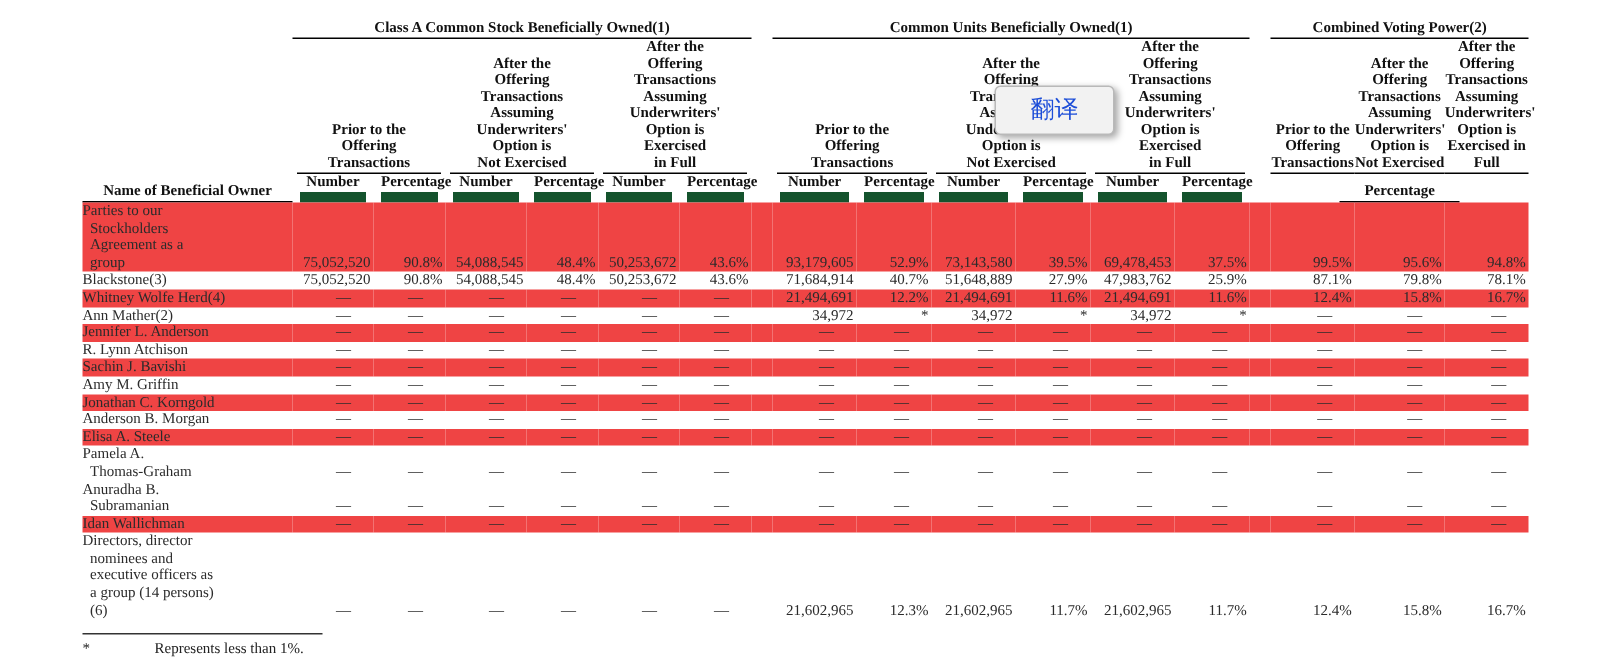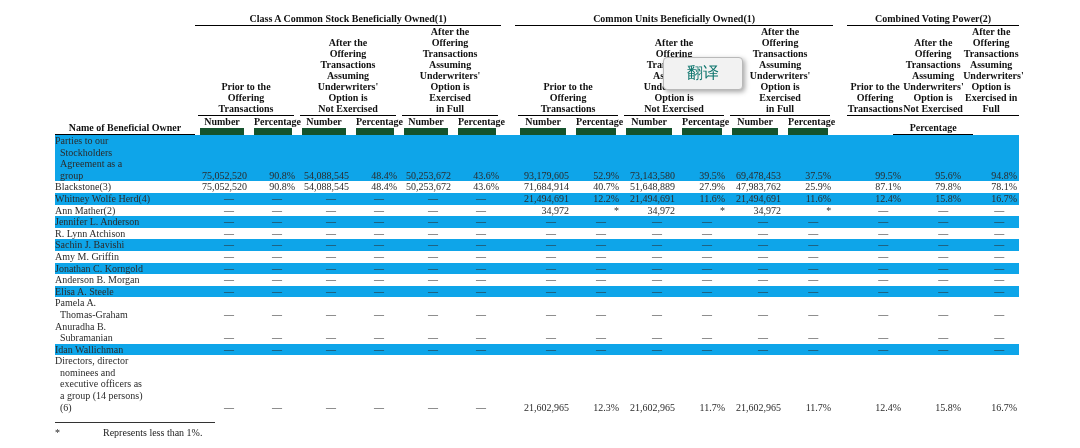--- a/index.html
+++ b/index.html
@@ -11,35 +11,35 @@
   thead th{vertical-align:bottom;font-weight:bold;font-size:10px;line-height:11px;color:#111;}
   .grp-rule{border-bottom:1.5px solid #000;text-align:center;white-space:nowrap;padding-bottom:1px;}
   .sub-rule{border-bottom:1px solid #000;text-align:center;padding-bottom:1px;margin:0 3px;font-family:Liberation Serif, serif;}
   .pre{white-space:pre-line;}
   .lbl-rule{border-bottom:7px solid #14532d;text-align:center;padding-bottom:1px;margin:0 5px;white-space:nowrap;}
   .name-h{text-align:center;}
   .name-h .nh{border-bottom:1px solid #000;padding-bottom:1px;white-space:nowrap;}
   .pct-span{border-bottom:1px solid #000;text-align:center;margin:0 46px;padding-bottom:1px;}
   .g3sub{margin:0;}
   tbody td{vertical-align:bottom;font-size:10px;line-height:11.6px;color:#2b2b2b;}
-  tbody tr.striped{background:#0ea5e9;}
+  tbody tr.striped{background:#ef4444;}
   td.name-cell{text-align:left;}
   td.name-cell .name-text{display:inline-block;max-width:118px;white-space:pre-wrap;}
   td.val{text-align:right;padding-right:2px;white-space:nowrap;}
   td.val.dash{padding-right:15px;}
   td.sp,th.sp{border:none;}
   .footnote{margin-top:9px;font-size:10px;color:#222;}
   .foot-rule{width:160px;border-top:1.5px solid #333;margin-bottom:4px;}
   .foot-line{display:flex;}
   .foot-sym{width:48px;}
   .translate-btn{position:absolute;left:663px;top:57px;width:78px;height:31px;
       background:#f2f2f2;border:1px solid #b9b9b9;border-radius:4px;
       box-shadow:2px 2px 5px rgba(0,0,0,0.35);
       font-family:"DejaVu Sans","Liberation Sans",sans-serif;
-      font-size:16px;color:#0f766e;display:flex;align-items:center;justify-content:center;
+      font-size:16px;color:#1d4ed8;display:flex;align-items:center;justify-content:center;
       z-index:10;cursor:pointer;}
 </style>
 </head>
 <body>
 
 <div class="page">
   <div class="tablewrap">
     <table>
       <colgroup>
         <col style="width:140px">

